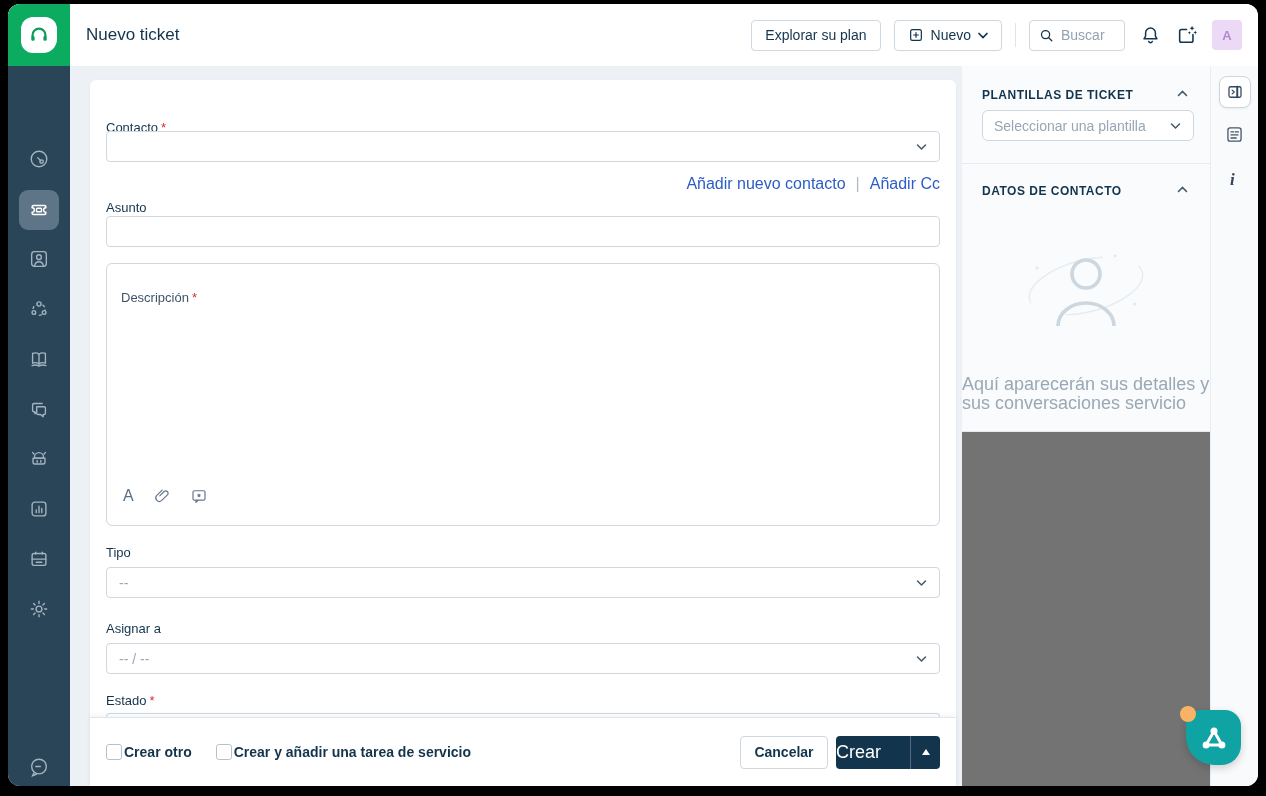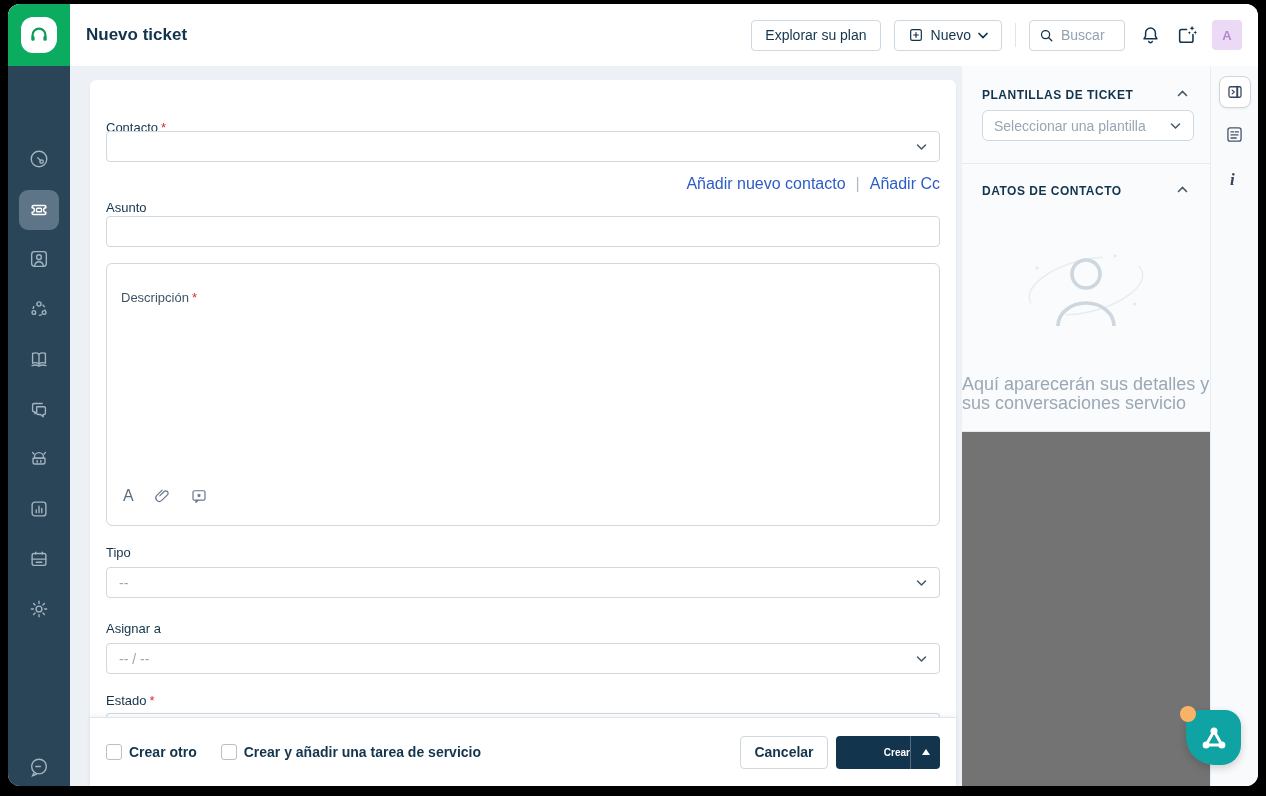--- a/index.html
+++ b/index.html
@@ -3,21 +3,21 @@
 <meta charset="utf-8">
 <style>
   * { margin:0; padding:0; box-sizing:border-box; }
   html,body { width:1266px; height:796px; background:#000; font-family:"Liberation Sans", sans-serif; overflow:hidden; }
   .window { position:absolute; left:8px; top:4px; width:1250px; height:782px; background:#fff; border-radius:12px; overflow:hidden; }
 
   
   .topbar { position:absolute; left:0; top:0; width:1250px; height:62px; background:#fff; }
   .logo-sq { position:absolute; left:0; top:0; width:62px; height:62px; background:#0bab60; display:flex; align-items:center; justify-content:center; }
   .logo-badge { width:36px; height:36px; background:#fff; border-radius:12px 12px 14px 12px; display:flex; align-items:center; justify-content:center; }
-  .page-title { position:absolute; left:78px; top:0; height:62px; display:flex; align-items:center; font-size:17px; font-weight:700; color:#12344d; }
+  .page-title { position:absolute; left:78px; top:0; height:62px; display:flex; align-items:center; font-size:17px; font-weight:400; color:#12344d; }
   .tb-right { position:absolute; right:16px; top:0; height:62px; display:flex; align-items:center; gap:13px; }
   .btn-outline { height:31px; border:1px solid #cfd7df; border-radius:4px; background:#fff; color:#12344d; font-size:14px; font-weight:500; display:flex; align-items:center; gap:7px; padding:0 13px; cursor:pointer; }
   .tb-divider { width:1px; height:24px; background:#dfe5ea; }
   .searchbox { width:96px; height:31px; border:1px solid #cfd7df; border-radius:4px; display:flex; align-items:center; gap:7px; padding:0 9px; color:#92a2b1; font-size:14px; }
   .tb-icon { width:24px; height:24px; display:flex; align-items:center; justify-content:center; }
   .avatar { width:30px; height:30px; border-radius:4px; background:#ecd9f6; color:#b18bd0; font-size:13px; font-weight:600; display:flex; align-items:center; justify-content:center; }
 
   
   .sidebar { position:absolute; left:0; top:62px; width:62px; height:720px; background:#2a4458; }
   .nav-item { position:absolute; left:20px; width:22px; height:22px; color:#a3b4c1; }
@@ -34,27 +34,27 @@
   .links-row { position:absolute; left:98px; width:834px; top:171px; display:flex; justify-content:flex-end; align-items:center; gap:10px; font-size:16px; }
   .link { color:#2c5cc5; cursor:pointer; }
   .link-sep { color:#aebbc6; }
   .desc-box { position:absolute; left:98px; top:259px; width:834px; height:263px; border:1px solid #cfd7df; border-radius:6px; background:#fff; }
   .desc-ph { position:absolute; left:14px; top:26px; font-size:13px; color:#3e5468; }
   .desc-tools { position:absolute; left:16px; bottom:20px; display:flex; align-items:center; gap:19px; color:#64778b; }
   .desc-a { font-size:16px; font-weight:500; color:#5b6e80; cursor:pointer; }
   .sliver { position:absolute; left:98px; top:709px; width:834px; height:8px; border:1px solid #cfd7df; border-bottom:none; border-radius:4px 4px 0 0; }
 
   .card-footer { position:absolute; left:0; bottom:0; width:866px; height:69px; background:#fff; border-top:1px solid #dfe5ea; box-shadow:0 -2px 5px rgba(18,52,77,.05); display:flex; align-items:center; padding:0 16px; }
-  .cb-group { display:flex; align-items:flex-end; gap:7px; margin-right:24px; cursor:pointer; }
+  .cb-group { display:flex; align-items:flex-end; gap:2px; margin-right:24px; cursor:pointer; }
   .checkbox { width:16px; height:16px; border:1px solid #b6c1cc; border-radius:3px; background:#fff; }
   .cb-label { font-size:14px; font-weight:600; color:#12344d; }
   .footer-btns { margin-left:auto; display:flex; gap:8px; }
   .btn-cancel { width:88px; height:33px; border:1px solid #cfd7df; border-radius:4px; background:#fff; font-size:14px; font-weight:600; color:#12344d; cursor:pointer; }
   .btn-create { height:33px; border-radius:4px; background:#12344d; display:flex; overflow:hidden; cursor:pointer; }
-  .btn-create-main { width:74px; color:#fff; font-size:10px; font-weight:700; display:flex; align-items:center; justify-content:flex-end; }
+  .btn-create-main { width:74px; color:#fff; font-size:18px; font-weight:400; display:flex; align-items:center; justify-content:flex-start; }
   .btn-create-arrow { width:30px; border-left:1px solid rgba(255,255,255,.28); display:flex; align-items:center; justify-content:center; }
   .up-tri { width:0; height:0; border-left:4.5px solid transparent; border-right:4.5px solid transparent; border-bottom:6px solid #fff; }
 
   
   .rpanel { position:absolute; left:954px; top:62px; width:248px; height:720px; background:#737373; }
   .rpanel-card { position:absolute; left:0; top:0; width:248px; height:366px; background:#fafbfc; border-bottom:1px solid #e3e9ee; }
   .rp-title { position:absolute; left:20px; font-size:12px; font-weight:700; letter-spacing:.5px; color:#12344d; }
   .rp-chev { position:absolute; right:22px; }
   .rp-select { position:absolute; left:20px; top:44px; width:212px; height:31px; background:#fff; border:1px solid #cfd7df; border-radius:6px; display:flex; align-items:center; padding:0 11px; font-size:14px; color:#98a6b3; }
   .rp-divider { position:absolute; left:0; top:97px; width:248px; border-top:1px solid #e7ecf0; }

